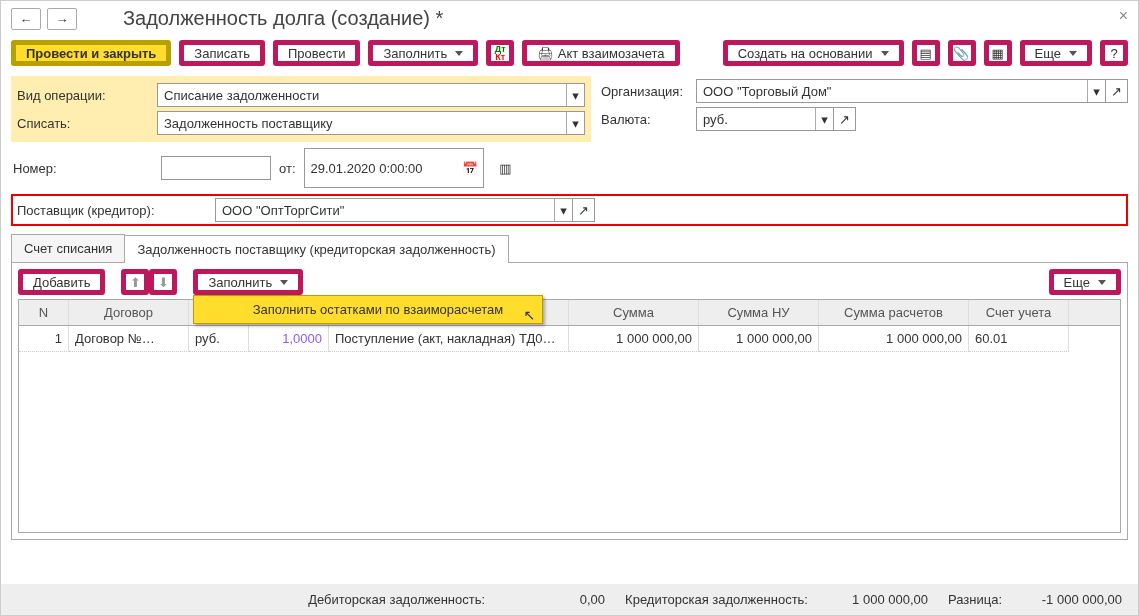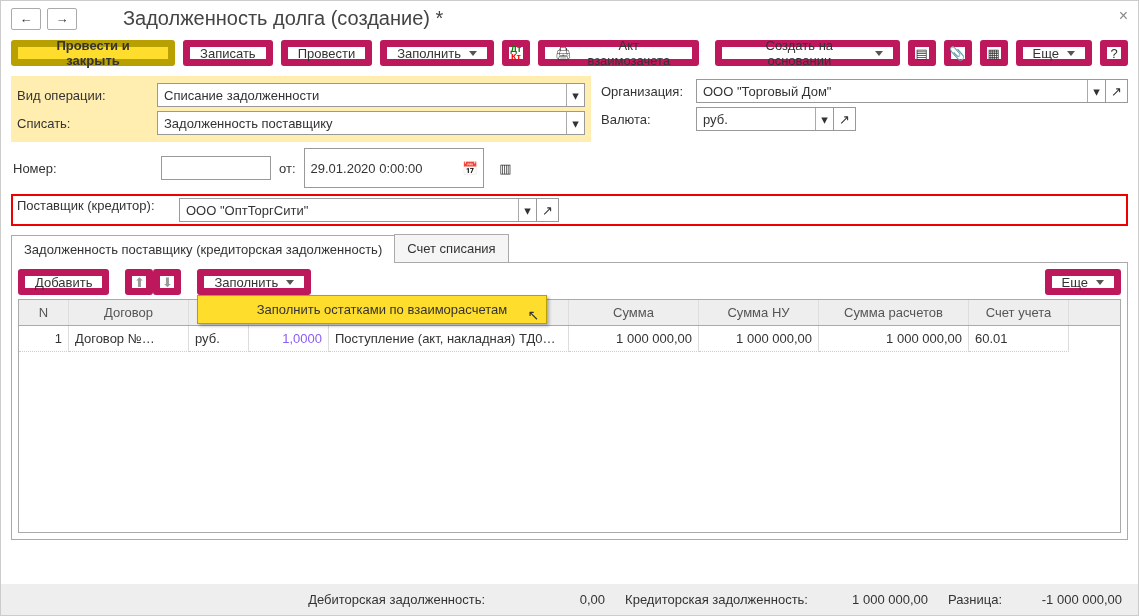--- a/index.html
+++ b/index.html
@@ -3,37 +3,37 @@
 <meta charset="utf-8">
 <style>
 * { box-sizing: border-box; font-family: Arial, sans-serif; }
 body { margin: 0; background: #fff; font-size: 13px; color: #333; }
 .window { width: 1139px; height: 616px; border: 1px solid #ccc; position: relative; padding: 6px 10px 0 10px; }
 .topbar { display: flex; align-items: center; gap: 6px; margin-bottom: 10px; }
 .nav-btn { width: 30px; height: 22px; border: 1px solid #aaa; background: #fff; display: flex; align-items: center; justify-content: center; cursor: pointer; border-radius: 2px; }
 .title { font-size: 20px; margin-left: 40px; color: #444; }
 .close-x { position: absolute; top: 6px; right: 10px; font-size: 16px; color: #888; cursor: pointer; }
 .toolbar { display: flex; align-items: center; gap: 8px; margin-bottom: 10px; }
-.btn { height: 26px; border: 7px solid #be185d; background: #fff; padding: 0 10px; display: inline-flex; align-items: center; gap: 4px; cursor: pointer; border-radius: 3px; font-size: 13px; color: #333; }
+.btn { height: 26px; border: 5px solid #be185d; background: #fff; padding: 0 10px; display: inline-flex; align-items: center; gap: 4px; cursor: pointer; border-radius: 3px; font-size: 13px; color: #333; }
 .btn.primary { background: #ffdd2d; border-color: #b8a000; font-weight: bold; }
 .btn.icon-only { width: 28px; justify-content: center; padding: 0; }
 .caret::after { content: ""; display: inline-block; border-left: 4px solid transparent; border-right: 4px solid transparent; border-top: 5px solid #555; margin-left: 4px; }
 .form-grid { display: grid; grid-template-columns: 580px 1fr; gap: 0 10px; }
 .left-yellow { background: #ffeeb0; padding: 4px 6px; }
 .field-row { display: flex; align-items: center; margin: 2px 0; height: 26px; }
 .field-label { width: 140px; color: #333; }
 .field-input { flex: 1; display: flex; }
 .input-ctl { flex: 1; height: 24px; border: 1px solid #999; background: #fff; padding: 0 6px; display: flex; align-items: center; position: relative; }
 .input-ctl .dd { width: 18px; height: 22px; border-left: 1px solid #aaa; display: flex; align-items: center; justify-content: center; cursor: pointer; position:absolute; right:0; top:0;}
 .open-btn { width: 22px; height: 24px; border: 1px solid #999; border-left: none; display: flex; align-items: center; justify-content: center; cursor: pointer; background:#fff;}
 .num-date-row { display: flex; align-items: center; gap: 8px; margin: 6px 0; padding-left:2px;}
 .num-input { width: 110px; height: 24px; border: 1px solid #999; }
 .date-input { width: 180px; height: 40px; border: 1px solid #999; padding:0 6px; display:flex; align-items:center; position:relative;}
 .cal-icon{width:20px;position:absolute;right:2px;display:flex;align-items:center;justify-content:center;}
-.highlight-row { border: 2px solid #e00; padding: 2px 4px; display: flex; align-items: flex-start; margin: 4px 0; }
+.highlight-row { border: 2px solid #e00; padding: 2px 4px; display: flex; align-items: center; margin: 4px 0; gap: 36px; }
 .highlight-row .field-label { width: 162px; }
 .tabs { display: flex; border-bottom: 1px solid #aaa; margin-top: 8px; }
 .tab { padding: 6px 12px; border: 1px solid #aaa; border-bottom: none; background: #f5f5f5; cursor: pointer; font-size: 13px; margin-right:-1px;}
 .tab.active { background: #fff; position: relative; top: 1px; }
 .tab-body { border: 1px solid #aaa; border-top: none; padding: 6px; }
 .tab-toolbar { display: flex; align-items: center; gap: 16px; position: relative; margin-bottom: 4px; }
 .arrow-btns { display: flex; gap: 0; }
 .arrow-btns .btn { width: 28px; justify-content: center; padding: 0; color:#999;}
 .fill-btn { position: relative; }
 .dropdown-menu { position: absolute; top: 26px; left: 0; width: 350px; background: #ffdd2d; border: 1px solid #b8a000; box-shadow: 2px 2px 3px rgba(0,0,0,0.3); z-index: 10; padding-left: 19px; }
@@ -156,22 +156,22 @@
     <div class="field-input" style="max-width:380px">
       <div class="input-ctl">
           <span>ООО "ОптТоргСити"</span>
           <div class="dd">▾</div>
         </div>
       <div class="open-btn">↗</div>
     </div>
   </div>
 
   <div class="tabs">
+    <div class="tab">Счет списания</div>
     <div class="tab active">Задолженность поставщику (кредиторская задолженность)</div>
-    <div class="tab">Счет списания</div>
   </div>
   <div class="tab-body">
     <div class="tab-toolbar">
       <button class="btn">Добавить</button>
       <div class="arrow-btns">
         <button class="btn">⬆</button>
         <button class="btn">⬇</button>
       </div>
       <div class="fill-btn">
         <button class="btn caret">

